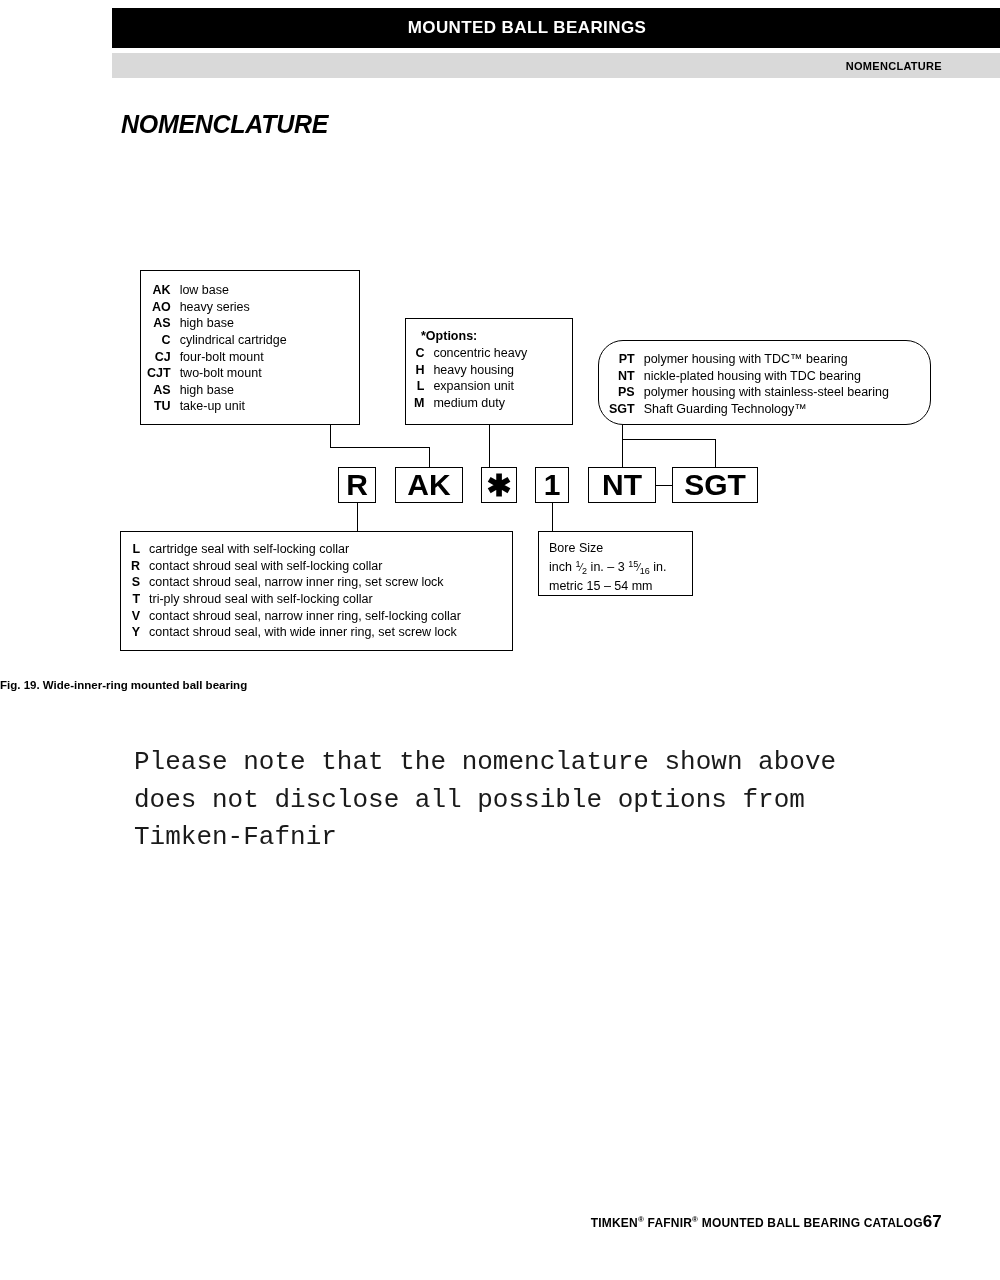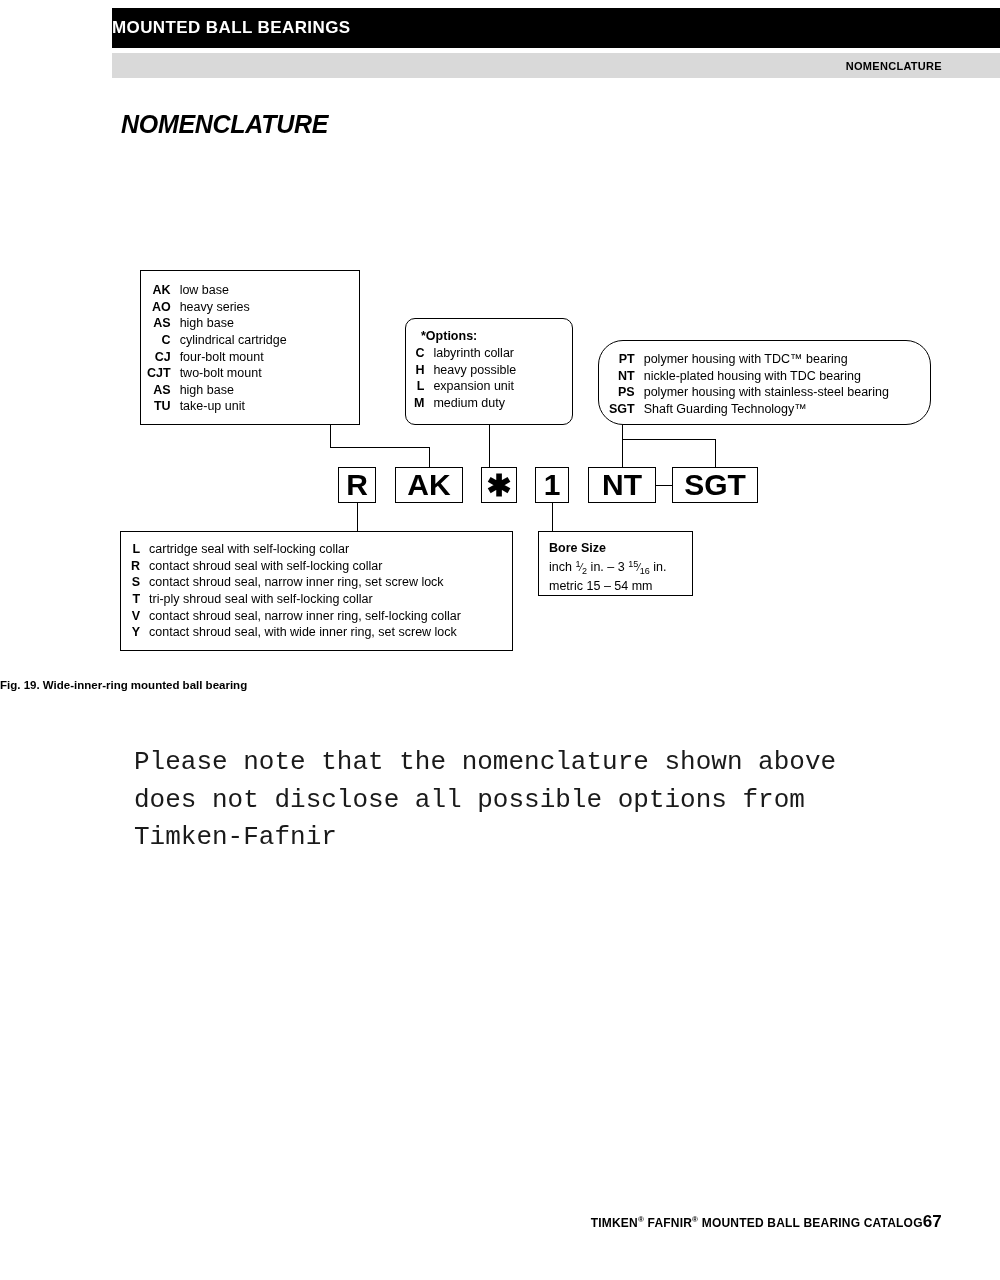--- a/index.html
+++ b/index.html
@@ -20,21 +20,21 @@
   .header-bar {
     position: absolute;
     left: 112px;
     top: 8px;
     width: 888px;
     height: 40px;
     background: #000000;
     color: #ffffff;
     display: flex;
     align-items: center;
-    justify-content: flex-start;
+    justify-content: center;
   }
   .header-title {
     font-size: 17px;
     font-weight: bold;
     letter-spacing: 0.4px;
     padding-right: 58px;
   }
   .subheader-bar {
     position: absolute;
     left: 112px;
@@ -93,33 +93,33 @@
   .legend-table td.code {
     font-weight: bold;
     text-align: right;
     padding-right: 9px;
   }
 
   
   #box-housing-types { left: 140px; top: 262px; width: 220px; height: 155px; }
   #box-housing-types .inner { padding: 11px 0 0 6px; }
 
-  #box-options { left: 405px; top: 310px; width: 168px; height: 107px; border-radius: 10px; }
+  #box-options { left: 405px; top: 310px; width: 168px; height: 107px; }
   #box-options .inner { padding: 10px 0 0 8px; }
   .opt-title { font-size: 12.5px; font-weight: bold; margin-bottom: 2px; padding-left: 7px; }
 
   #box-special { left: 598px; top: 332px; width: 333px; height: 85px; border-radius: 25px; }
   #box-special .inner { padding: 10px 0 0 10px; }
 
   #box-seals { left: 120px; top: 523px; width: 393px; height: 120px; }
   #box-seals .inner { padding: 9px 0 0 10px; }
 
   #box-bore { left: 538px; top: 523px; width: 155px; height: 65px; }
   #box-bore .inner { padding: 8px 0 0 10px; font-size: 12.5px; line-height: 1.42; }
-  .bore-title { font-weight: bold; }
+  .bore-title { font-weight: normal; }
   .frac { font-size: 10px; }
   sup.fr, sub.fr { font-size: 9px; }
 
   
   .codebox {
     position: absolute;
     border: 1.5px solid #000000;
     background: #ffffff;
     box-sizing: border-box;
     display: flex;
@@ -239,25 +239,25 @@
     </div>
   </div>
 
   <div class="box" id="box-options">
     <div class="inner">
       <div class="opt-title">*Options:</div>
       <table class="legend-table">
         <tbody>
             <tr>
               <td class="code">C</td>
-              <td>labyrinth collar</td>
+              <td>concentric heavy</td>
             </tr>
         <tr>
               <td class="code">H</td>
-              <td>heavy possible</td>
+              <td>heavy housing</td>
             </tr>
         <tr>
               <td class="code">L</td>
               <td>expansion unit</td>
             </tr>
         <tr>
               <td class="code">M</td>
               <td>medium duty</td>
             </tr>
       </tbody>

